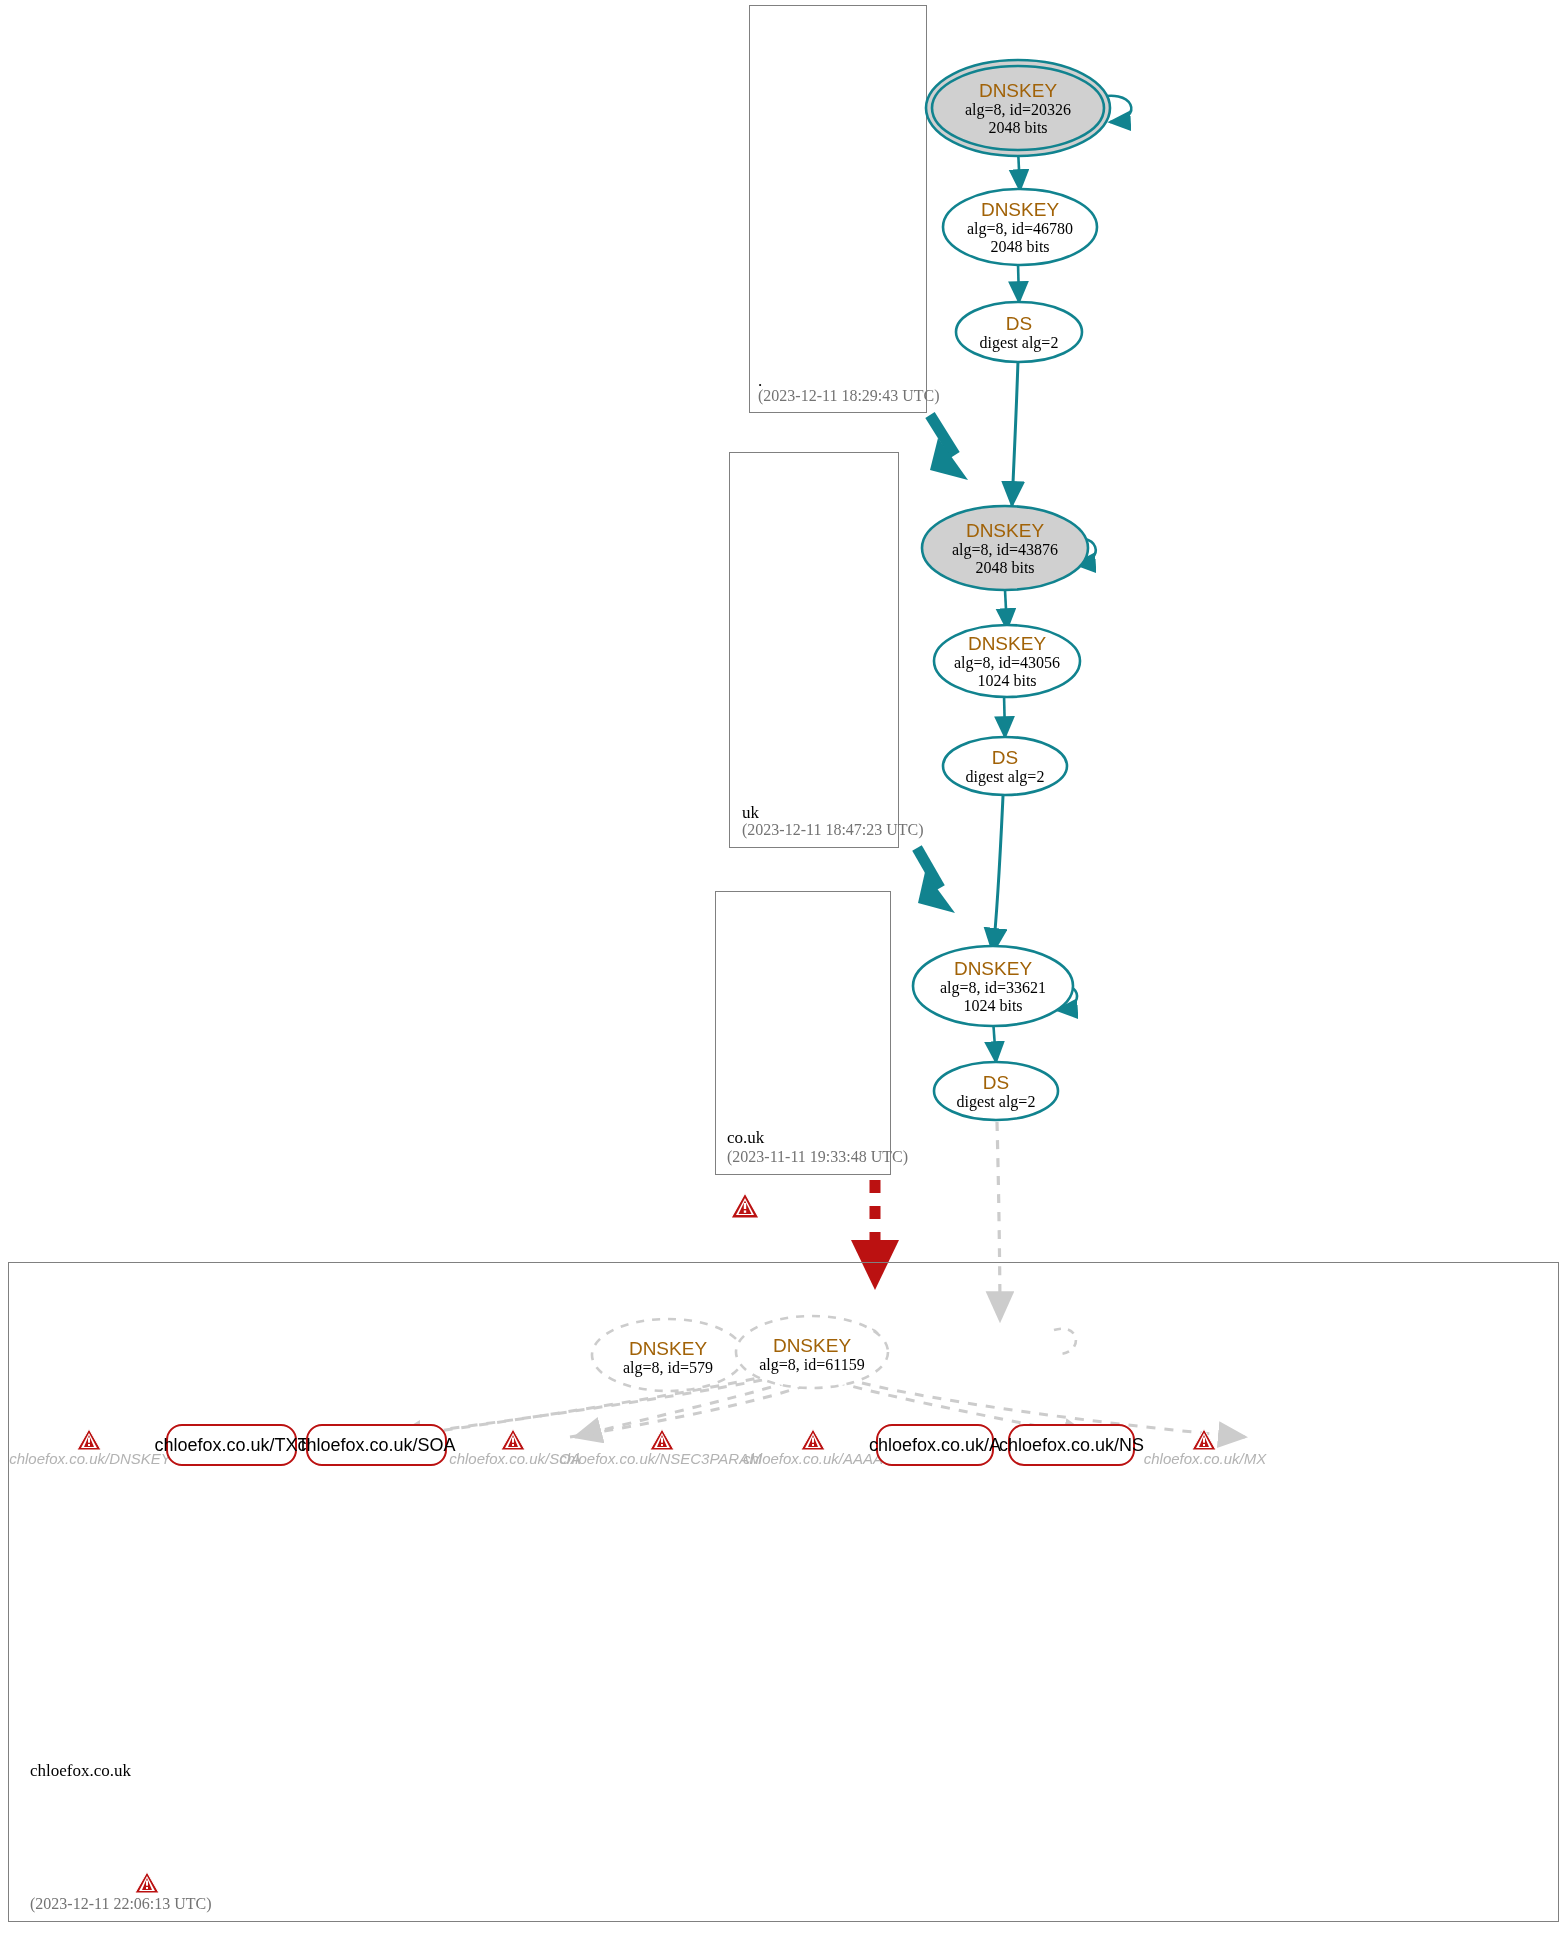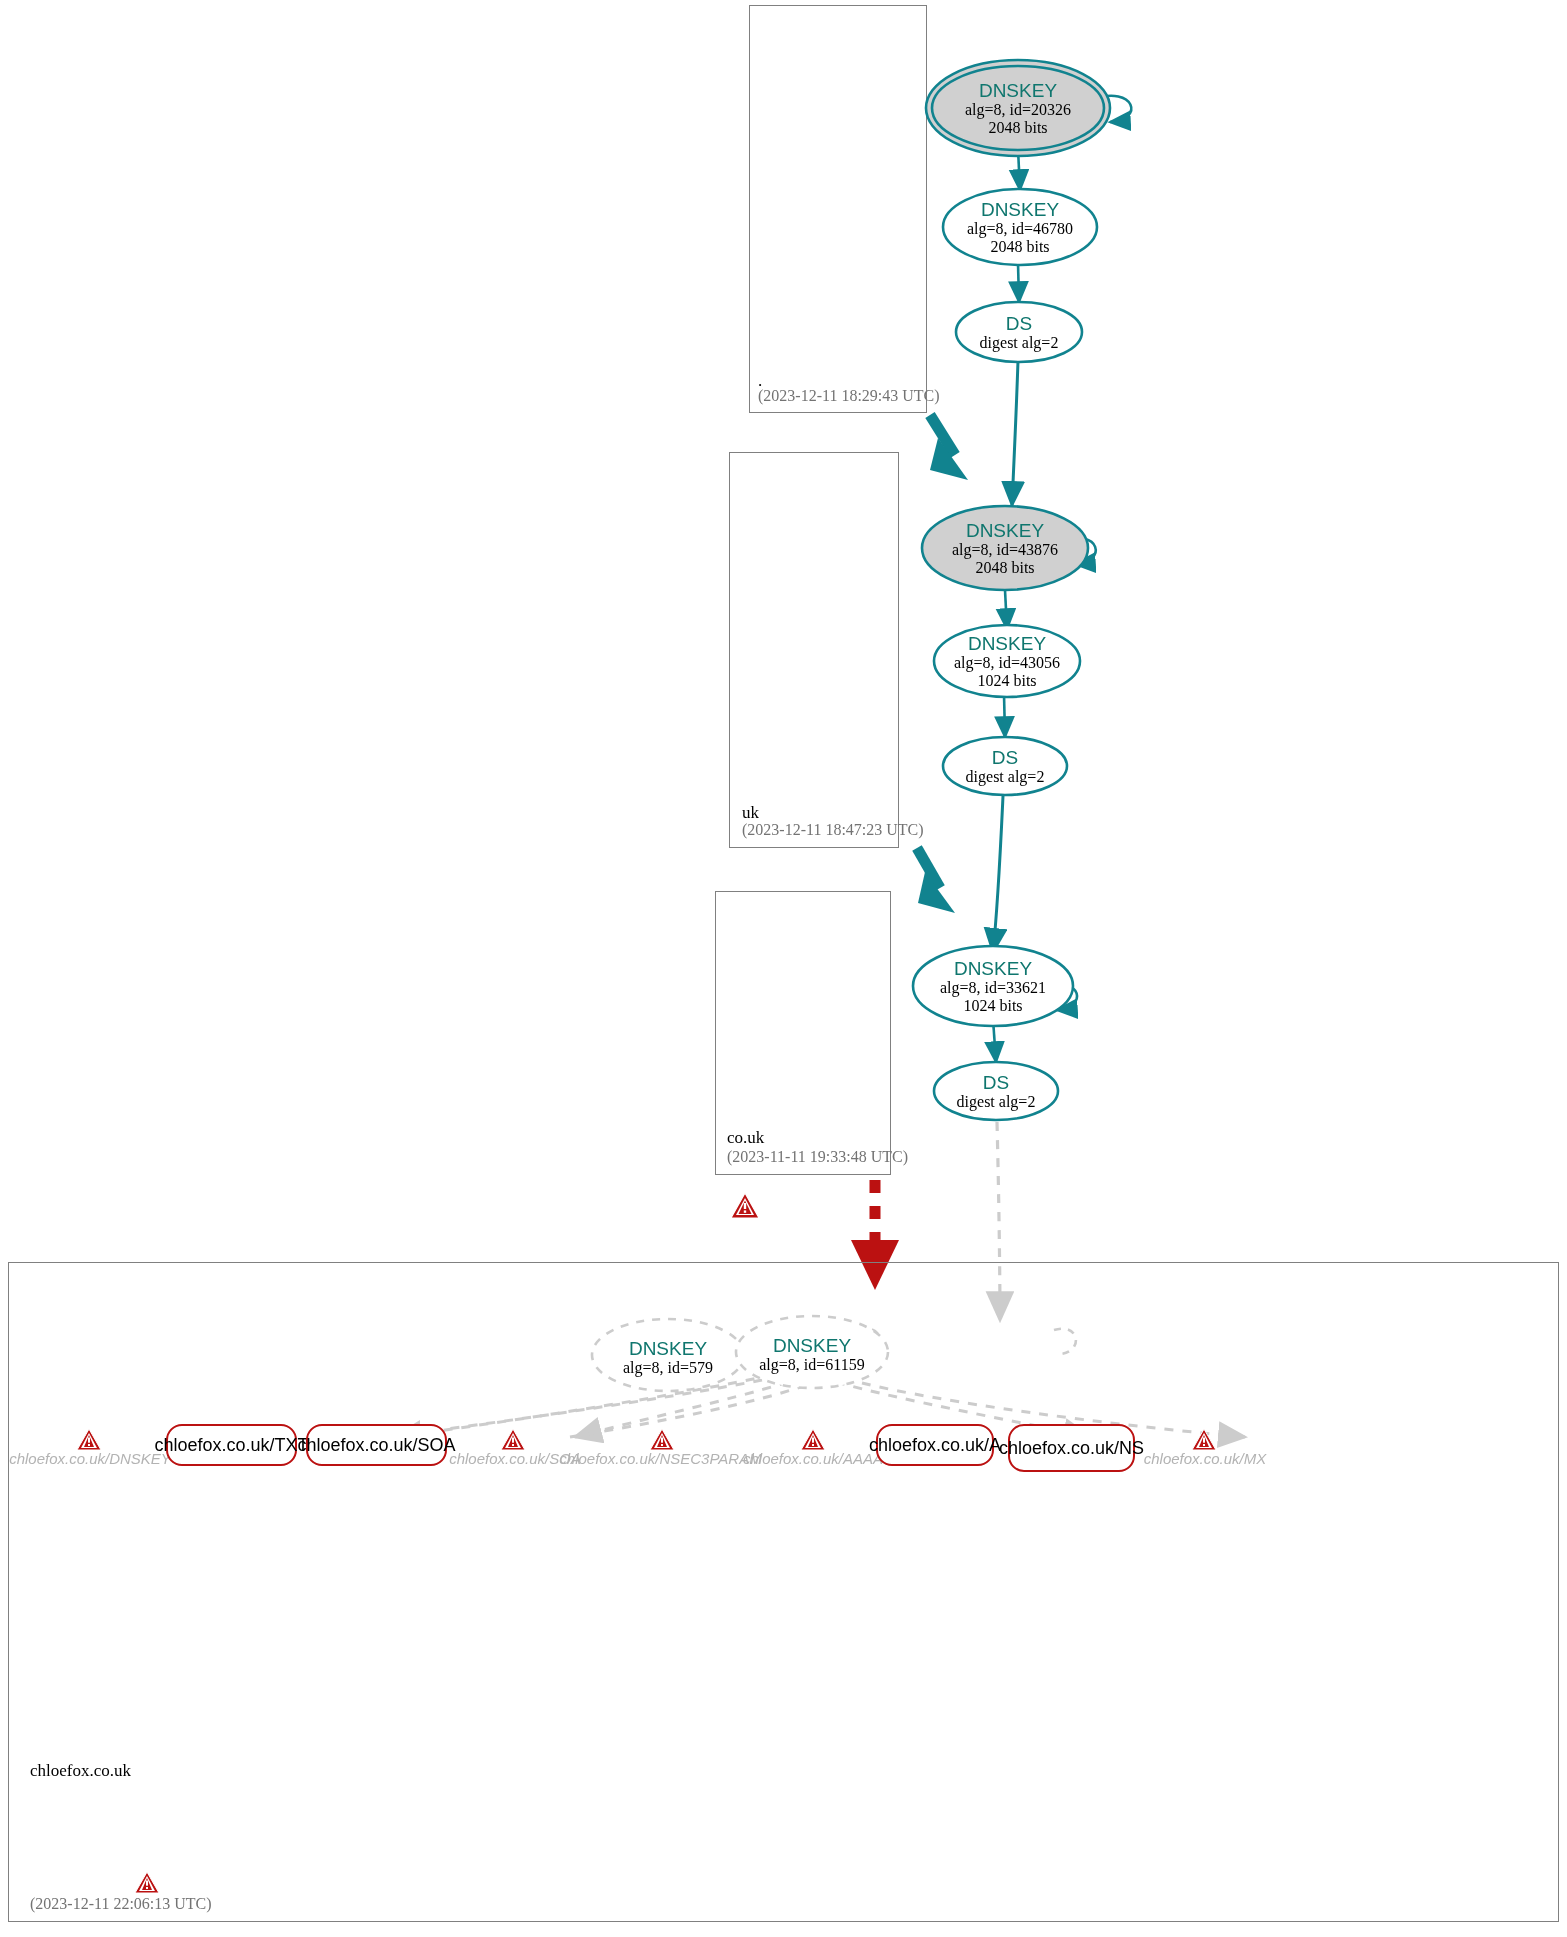--- a/index.html
+++ b/index.html
@@ -49,21 +49,21 @@
     flex-direction: column;
     align-items: center;
     justify-content: center;
     text-align: center;
     box-sizing: border-box;
     white-space: nowrap;
   }
   .node .t1 {
     font-family: "Liberation Sans", "DejaVu Sans", sans-serif;
     font-size: 19px;
-    color: #0f766e;
+    color: #a16207;
     line-height: 1.08;
   }
   .node .t2, .node .t3 {
     font-family: "Liberation Serif", "DejaVu Serif", serif;
     font-size: 16px;
     color: #000000;
     line-height: 1.12;
   }
   .rr-box {
     position: absolute;
@@ -313,21 +313,21 @@
     <path d="M13,1 L25,22 L1,22 z" fill="#bb1111" stroke="#ffffff" stroke-width="1"></path>
     <path d="M13,5 L21,20 L5,20 z" fill="#ffffff"></path>
     <path d="M13,7 L18,19 L8,19 z" fill="#bb1111"></path>
     <rect x="12" y="9.5" width="2" height="5.2" fill="#ffffff"></rect>
     <rect x="12" y="16" width="2" height="2" fill="#ffffff"></rect>
   </svg>
   <div class="rr-ghost" style="left:748px; top:1448px; width:130px; height:20px;">chloefox.co.uk/AAAA</div>
 
   <div class="rr-box" style="left:876px; top:1424px; width:118px; height:42px;">chloefox.co.uk/A</div>
 
-  <div class="rr-box" style="left:1008px; top:1424px; width:127px; height:48px;">chloefox.co.uk/NS</div>
+  <div class="rr-box" style="left:1008px; top:1424px; width:127px; height:42px;">chloefox.co.uk/NS</div>
 
   <svg class="warn" style="left:1191px; top:1428px;" viewBox="0 0 26 23">
     <path d="M13,1 L25,22 L1,22 z" fill="#bb1111" stroke="#ffffff" stroke-width="1"></path>
     <path d="M13,5 L21,20 L5,20 z" fill="#ffffff"></path>
     <path d="M13,7 L18,19 L8,19 z" fill="#bb1111"></path>
     <rect x="12" y="9.5" width="2" height="5.2" fill="#ffffff"></rect>
     <rect x="12" y="16" width="2" height="2" fill="#ffffff"></rect>
   </svg>
   <div class="rr-ghost" style="left:1150px; top:1448px; width:110px; height:20px;">chloefox.co.uk/MX</div>
 

